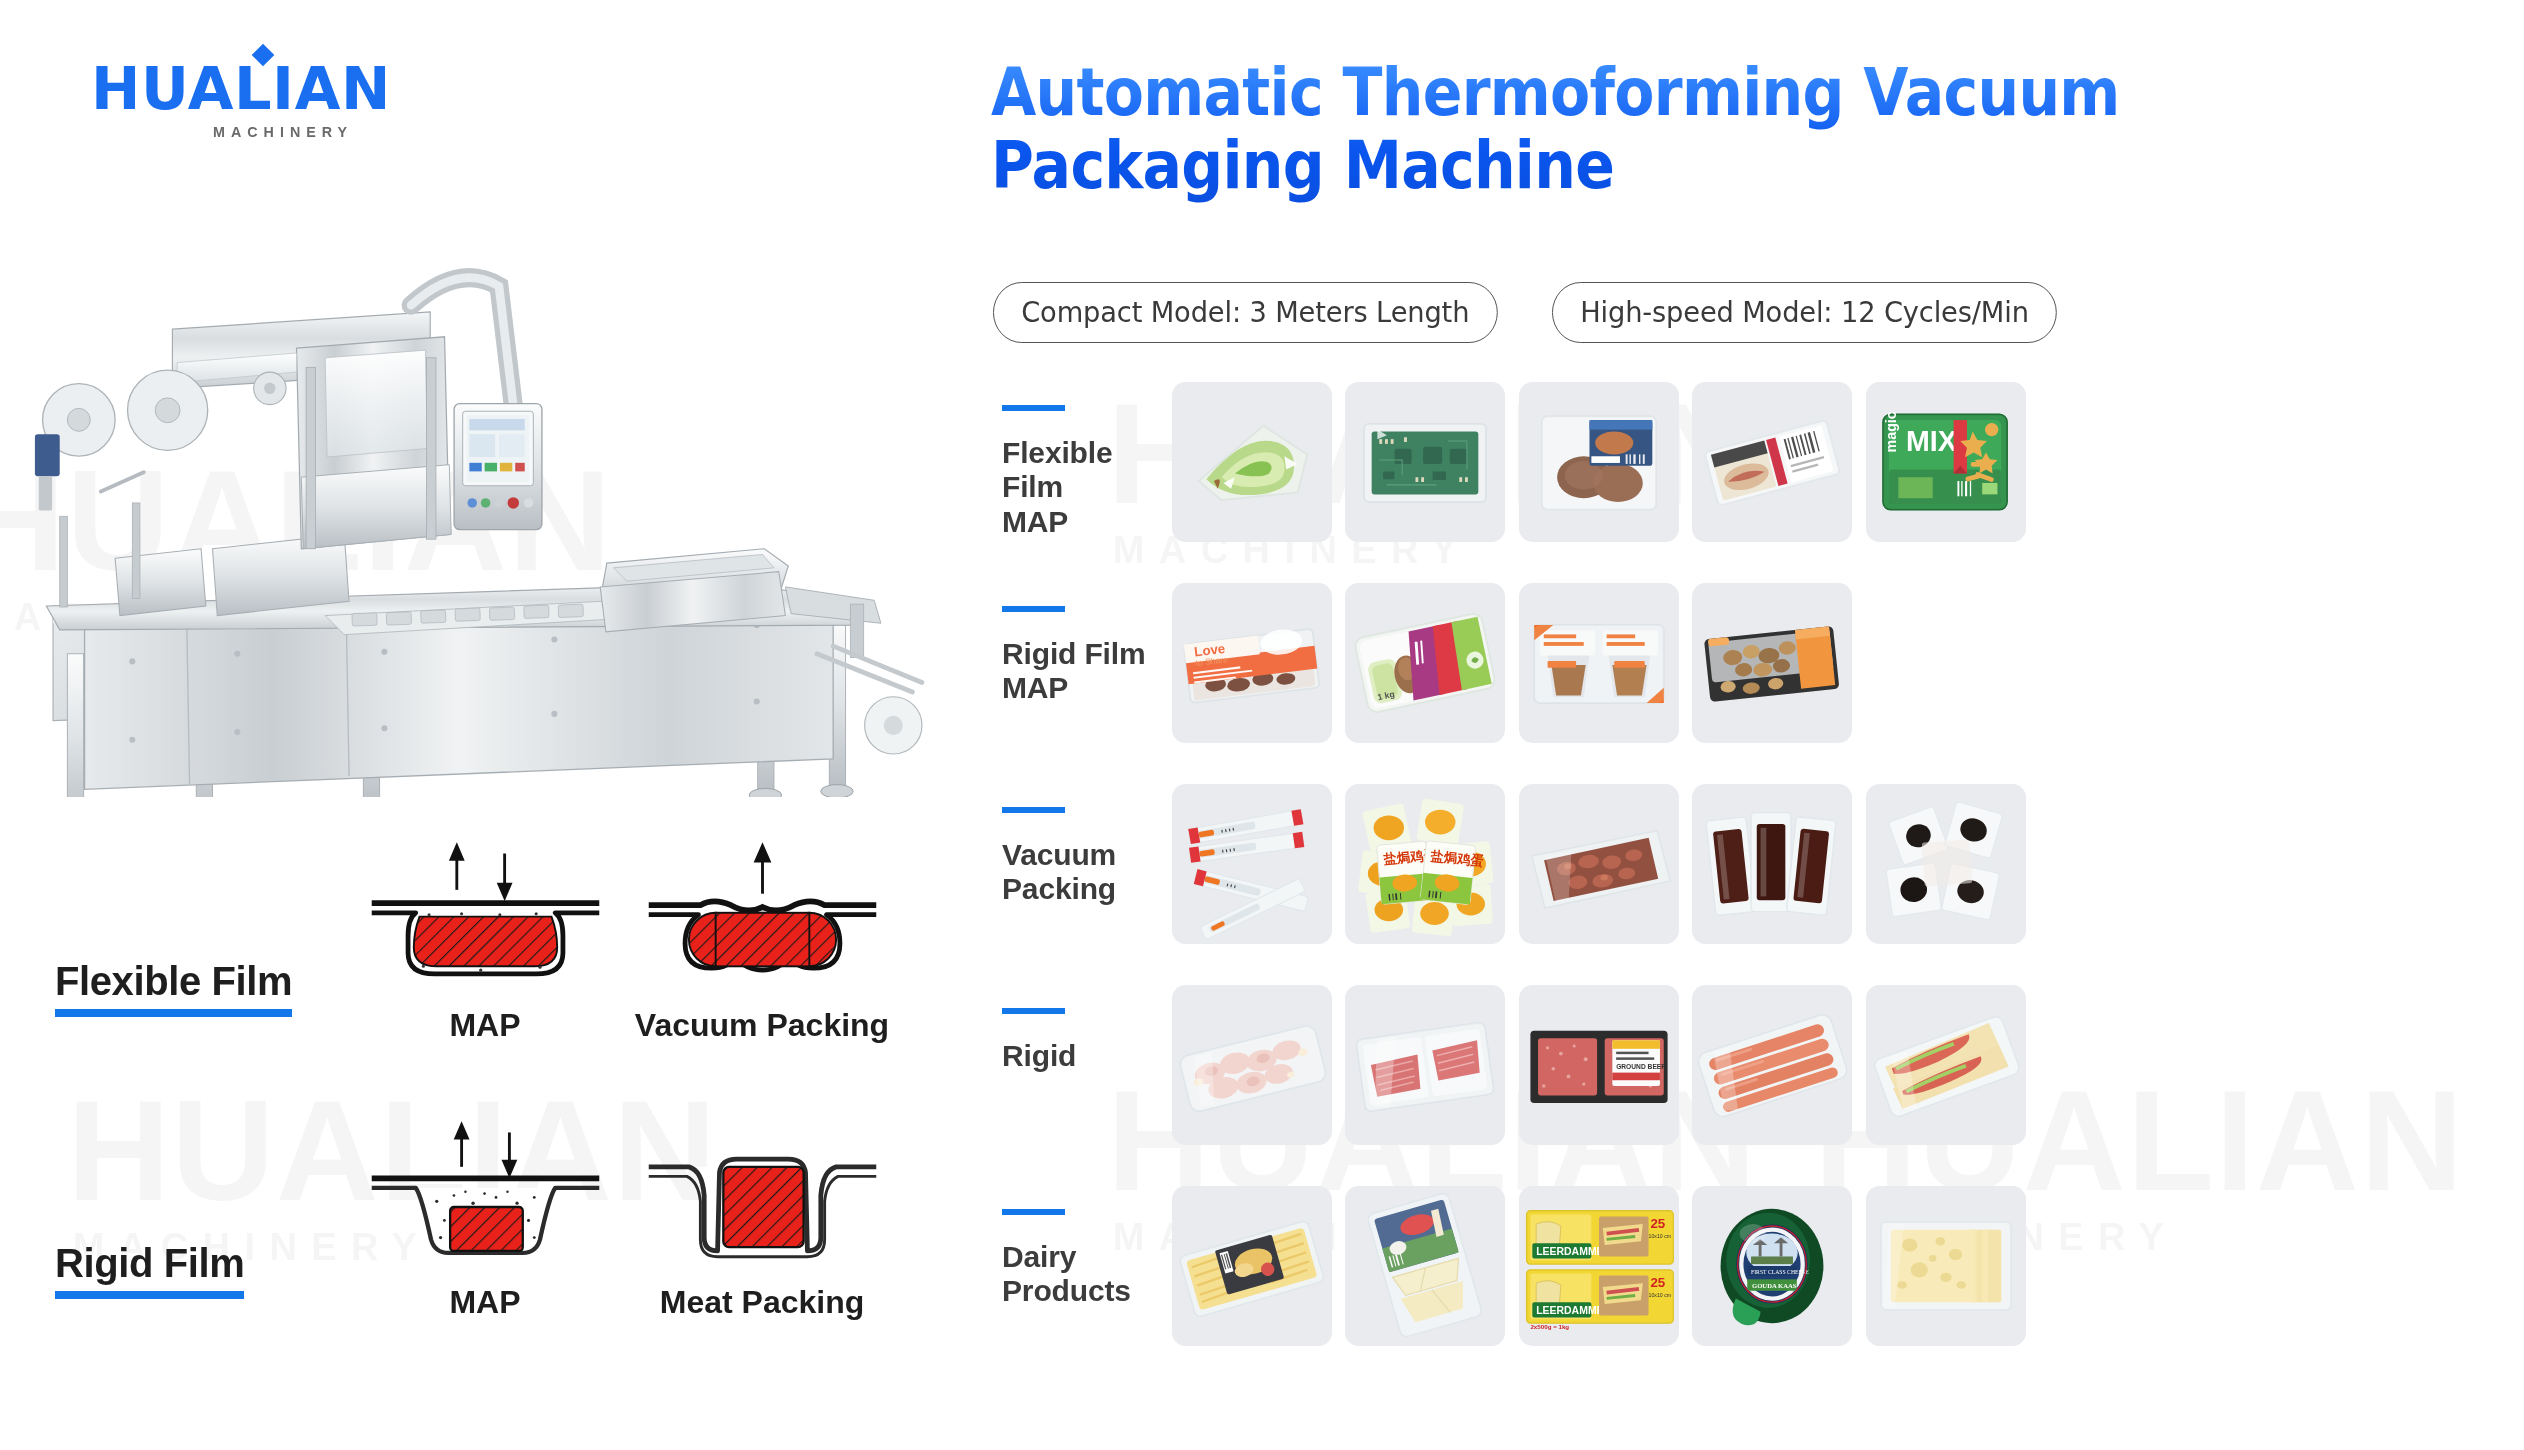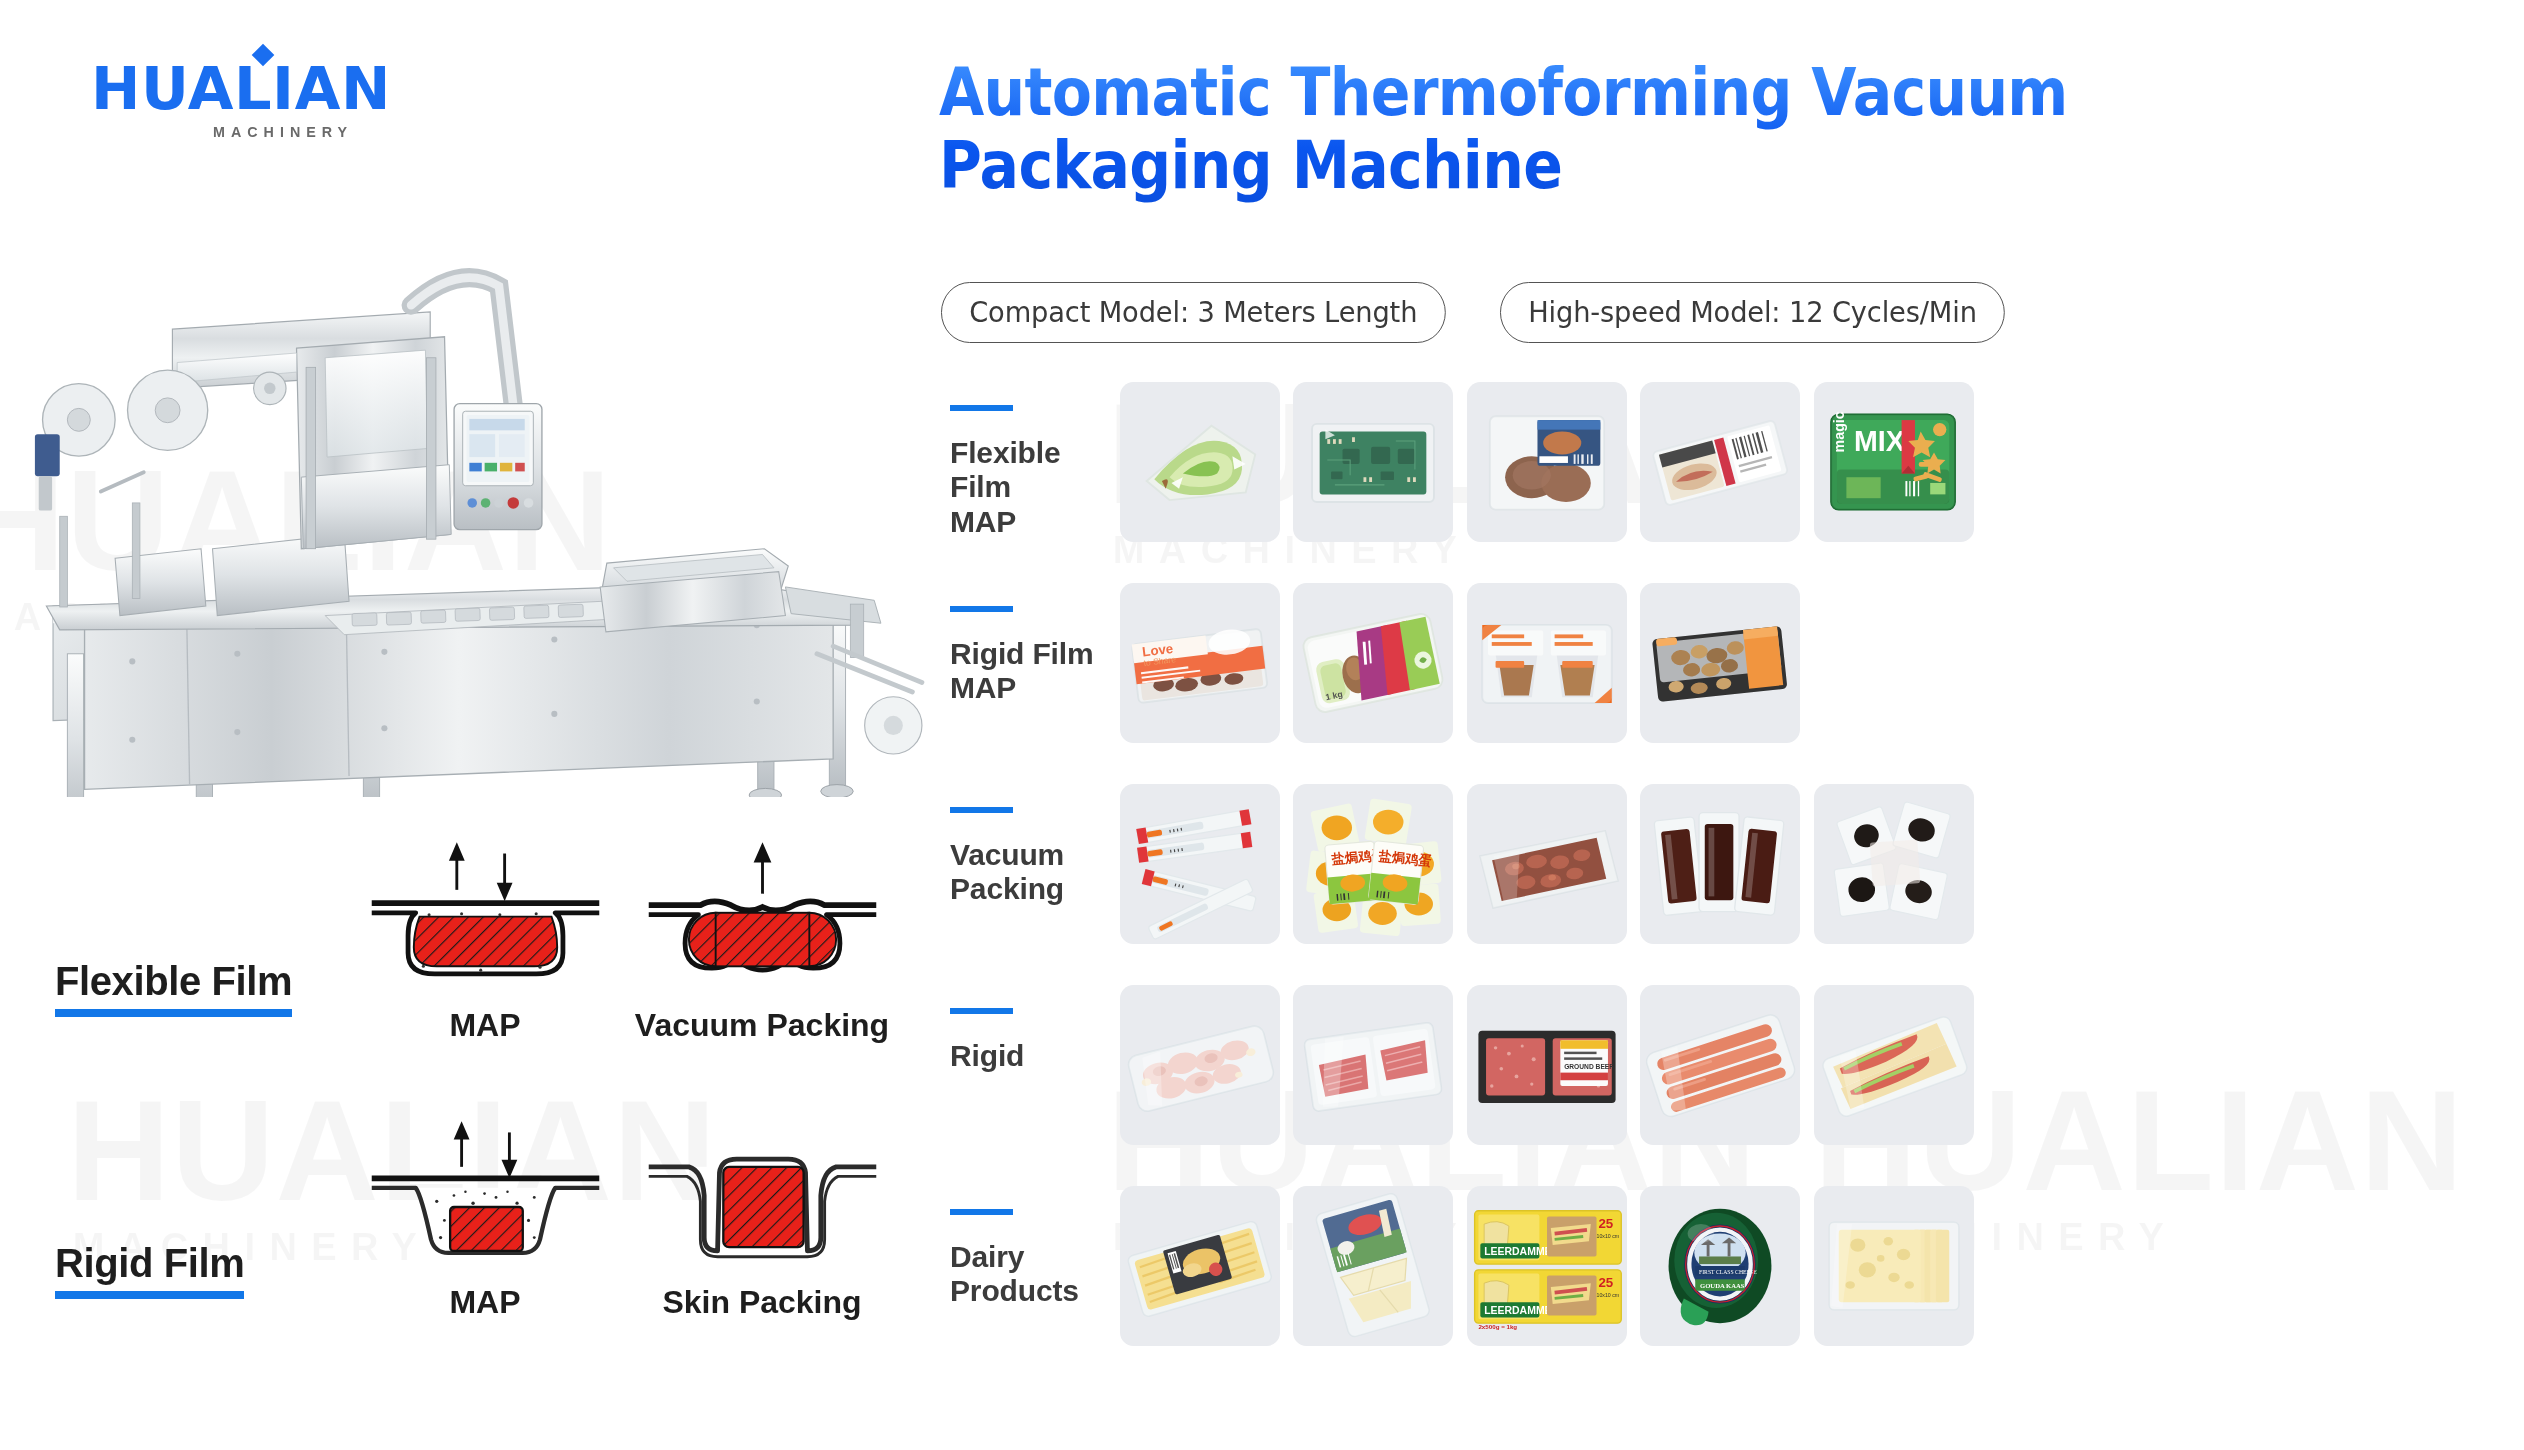--- a/index.html
+++ b/index.html
@@ -122,21 +122,21 @@
     font-size: 32px;
     font-weight: 600;
     color: #1e1e1e;
     line-height: 1.12;
     margin-top: 9.5px;
   }
 
   
   .right-col {
     position: absolute;
-    left: 912px; top: 0;
+    left: 964px; top: 0;
     width: 1561px; height: 1451px;
   }
 
   .title {
     position: absolute;
     left: 27px; top: 57px;
     width: 1356px;
     font-family: "DejaVu Sans", sans-serif;
     font-size: 65px;
     font-weight: 700;
@@ -511,21 +511,21 @@
                 <rect width="11" height="11" fill="#e8211a"></rect>
                 <line x1="0" y1="0" x2="0" y2="11" stroke="#1a1a1a" stroke-width="2.4"></line>
               </pattern>
             </defs>
 
             <path d="M6,52 L48,52 Q62,56 64,82 L64,126 Q64,140 78,140 L80,58 Q82,44 98,44 L152,44 Q168,44 170,58 L172,140 Q186,140 186,126 L186,82 Q188,56 202,52 L244,52" fill="#ffffff" stroke="#2b2b2b" stroke-width="5" stroke-linejoin="round"></path>
 
             <path d="M6,62 L46,62 Q58,68 60,88 L60,128 Q60,146 78,146 L172,146 Q190,146 190,128 L190,88 Q192,68 204,62 L244,62" fill="none" stroke="#2b2b2b" stroke-width="3"></path>
             <rect x="84" y="52" width="84" height="84" rx="6" fill="url(#hatchD)" stroke="#111" stroke-width="2.4"></rect>
           </svg>
-          <div class="diagram-caption">Skin Packing</div>
+          <div class="diagram-caption">Meat Packing</div>
         </div>
       </div>
     </div>
   </div>
 
   <div class="right-col">
 
     <h1 class="title">
       <span>Automatic Thermoforming Vacuum</span><br>
       <span>Packaging Machine</span>

